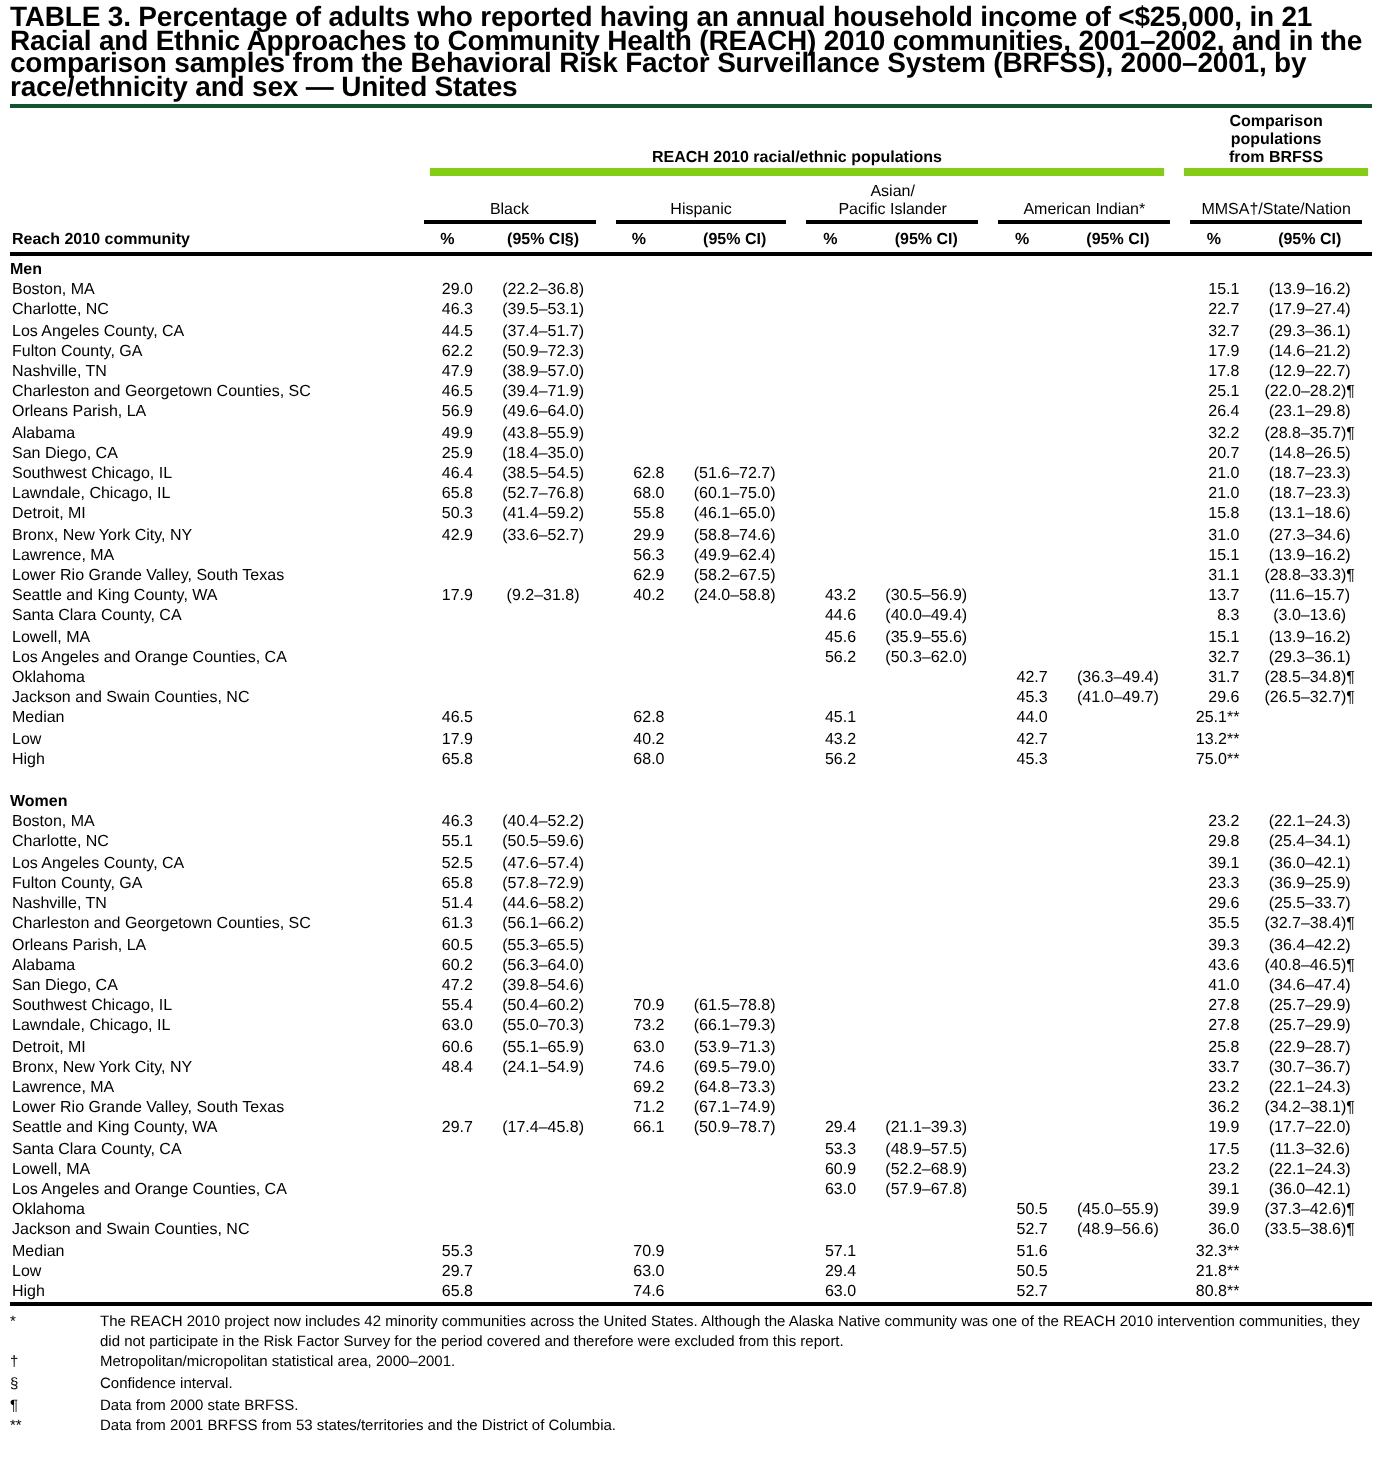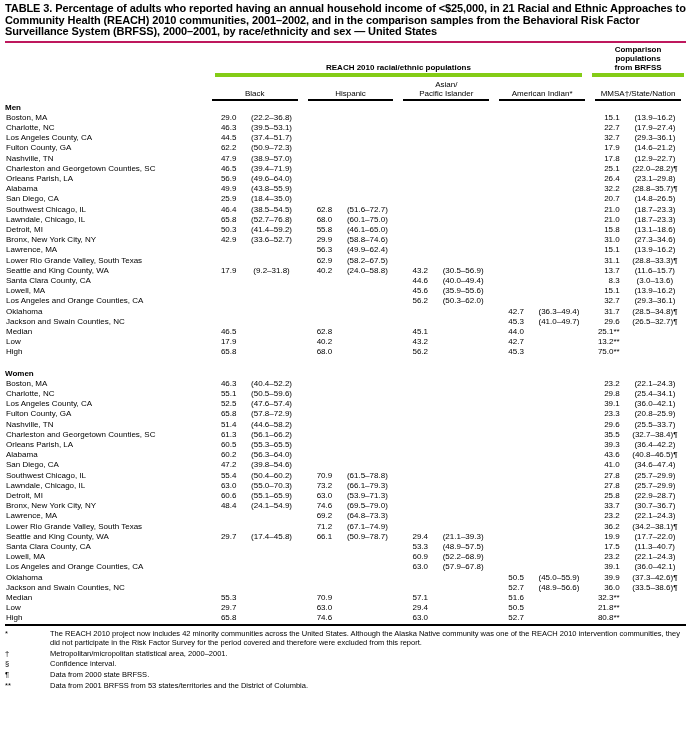--- a/index.html
+++ b/index.html
@@ -3,23 +3,23 @@
 <meta charset="utf-8">
 <style>
   html, body { margin:0; padding:0; background:#fff; }
   .page {
     width:691px; min-height:740px; box-sizing:border-box;
     background:#fff; color:#000;
     font-family:"Liberation Sans", sans-serif;
     padding:3px 5px 2px 5px;
   }
   .title {
-    font-size:11px; font-weight:bold; line-height:11.5px;
+    font-size:14px; font-weight:bold; line-height:11.5px;
     letter-spacing:-0.1px;
-    border-bottom:2px solid #be185d; padding-bottom:3px;
+    border-bottom:2px solid #14532d; padding-bottom:3px;
   }
   table.tbl {
     width:100%; border-collapse:collapse; table-layout:fixed;
     font-size:8px; border-bottom:2px solid #000;
   }
   col.c-comm { width:198px; }
   col.c-pct  { width:33px; }
   col.c-ci   { width:61px; }
   th { font-weight:bold; padding:0; }
   td { padding:0; }
@@ -97,20 +97,33 @@
           <div class="glabel">Asian/
 Pacific Islander</div>
         </th>
         <th class="group" colspan="2">
           <div class="glabel">American Indian*</div>
         </th>
         <th class="group" colspan="2">
           <div class="glabel">MMSA†/State/Nation</div>
         </th>
       </tr>
+      <tr class="subhead">
+        <th class="comm-h">Reach 2010 community</th>
+        <th>%</th>
+        <th>(95% CI§)</th>
+        <th>%</th>
+        <th>(95% CI)</th>
+        <th>%</th>
+        <th>(95% CI)</th>
+        <th>%</th>
+        <th>(95% CI)</th>
+        <th>%</th>
+        <th>(95% CI)</th>
+      </tr>
     </thead>
     <tbody>
         <tr class="section">
           <td colspan="11">Men</td>
         </tr>
         <tr>
           <td class="comm">Boston, MA</td>
           <td class="pct">29.0</td>
           <td class="ci">(22.2–36.8)</td>
           <td class="pct"></td>
@@ -470,21 +483,21 @@
           <td class="comm">Fulton County, GA</td>
           <td class="pct">65.8</td>
           <td class="ci">(57.8–72.9)</td>
           <td class="pct"></td>
           <td class="ci"></td>
           <td class="pct"></td>
           <td class="ci"></td>
           <td class="pct"></td>
           <td class="ci"></td>
           <td class="pct">23.3</td>
-          <td class="ci">(20.8–25.9)</td>
+          <td class="ci">(36.9–25.9)</td>
         </tr>
         <tr>
           <td class="comm">Nashville, TN</td>
           <td class="pct">51.4</td>
           <td class="ci">(44.6–58.2)</td>
           <td class="pct"></td>
           <td class="ci"></td>
           <td class="pct"></td>
           <td class="ci"></td>
           <td class="pct"></td>
@@ -639,21 +652,21 @@
           <td class="comm">Santa Clara County, CA</td>
           <td class="pct"></td>
           <td class="ci"></td>
           <td class="pct"></td>
           <td class="ci"></td>
           <td class="pct">53.3</td>
           <td class="ci">(48.9–57.5)</td>
           <td class="pct"></td>
           <td class="ci"></td>
           <td class="pct">17.5</td>
-          <td class="ci">(11.3–40.7)</td>
+          <td class="ci">(11.3–32.6)</td>
         </tr>
         <tr>
           <td class="comm">Lowell, MA</td>
           <td class="pct"></td>
           <td class="ci"></td>
           <td class="pct"></td>
           <td class="ci"></td>
           <td class="pct">60.9</td>
           <td class="ci">(52.2–68.9)</td>
           <td class="pct"></td>

